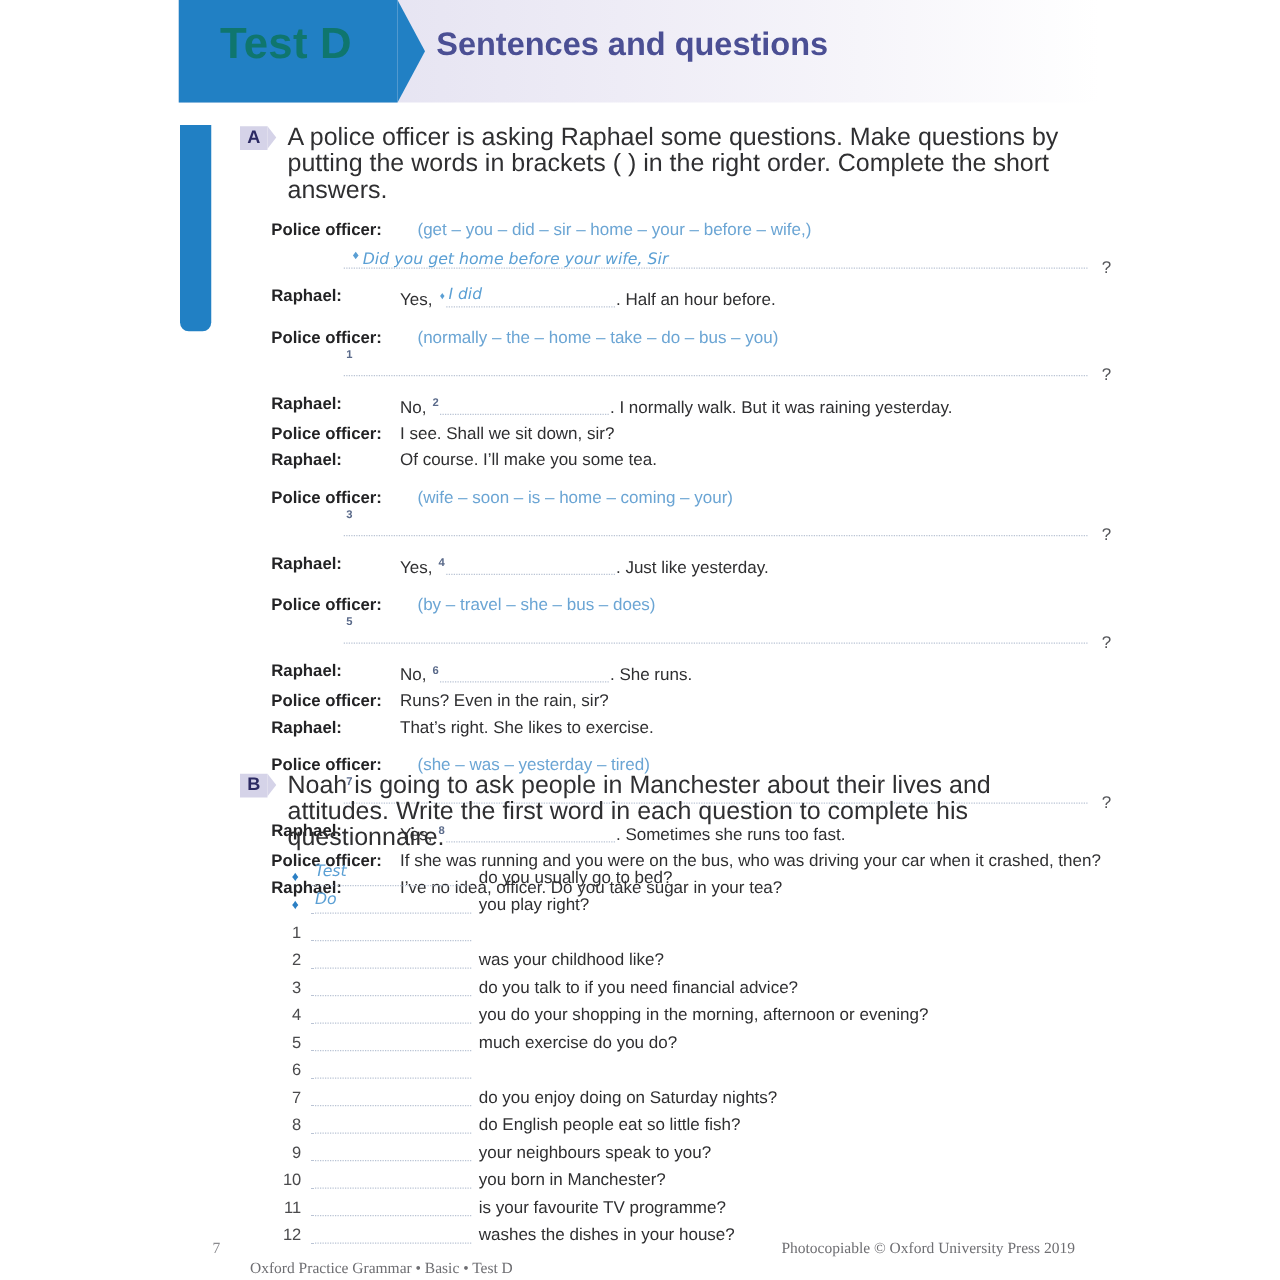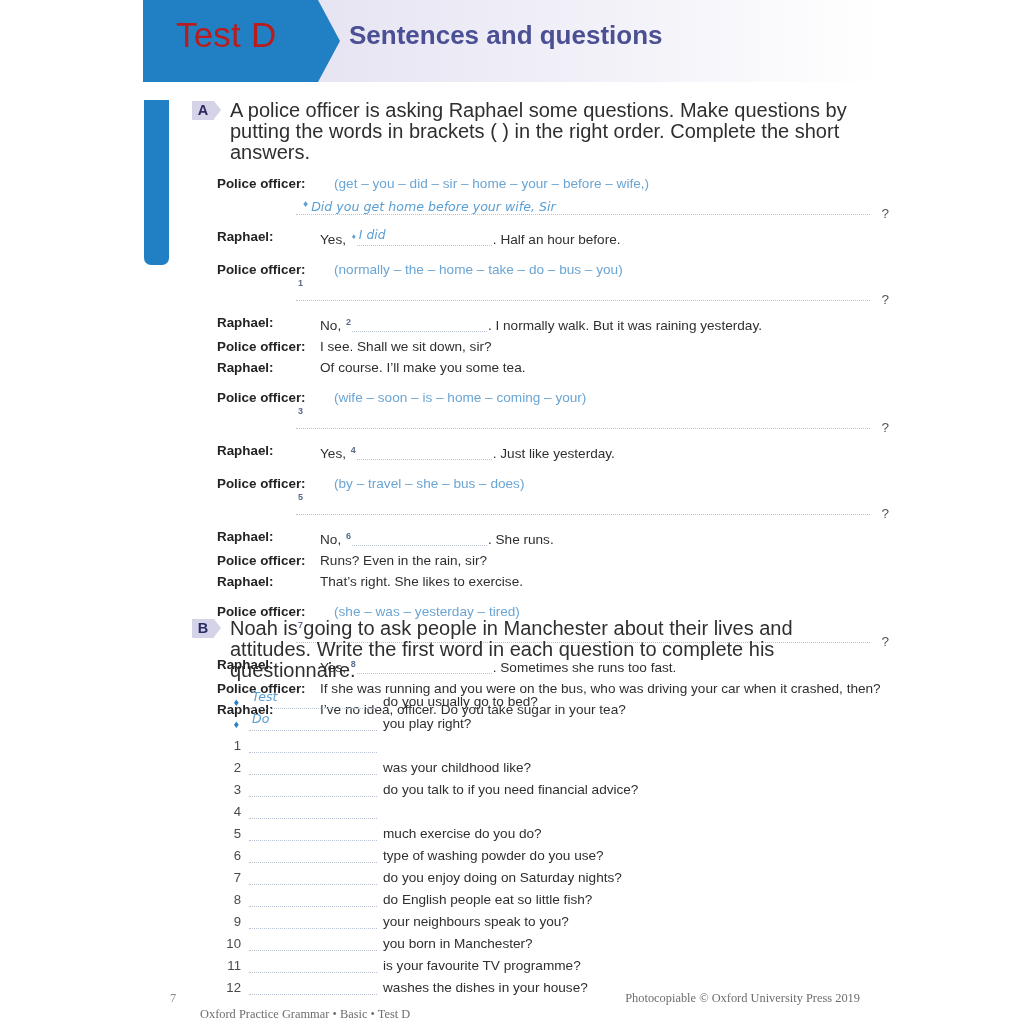--- a/index.html
+++ b/index.html
@@ -41,23 +41,23 @@
     left: 175px; top: 0;
     width: 0; height: 0;
     border-top: 41px solid transparent;
     border-bottom: 41px solid transparent;
     border-left: 22px solid #2180c4;
   }
   .test-label {
     position: absolute;
     left: 33px;
     top: 17px;
-    color: #b91c1c;
+    color: #0f766e;
     font-size: 35px;
-    font-weight: normal;
+    font-weight: bold;
     letter-spacing: 0.2px;
     line-height: 1;
     white-space: nowrap;
   }
   .header-title {
     position: absolute;
     left: 206px;
     top: 22px;
     color: #4b4f94;
     font-size: 26px;
@@ -162,21 +162,21 @@
   .d-prompt {
     color: #6ba5d4;
     margin-left: 14px;
   }
   .gap-a { margin-top: 9px; }
 
   
   .answer-line {
     position: relative;
     height: 23px;
-    margin-left: 104px;
+    margin-left: 83px;
     margin-right: 0;
   }
   .answer-line .line-num {
     position: absolute;
     left: 2px;
     top: -2px;
     font-size: 9px;
     color: #5a6a8a;
     font-weight: bold;
   }
@@ -489,34 +489,34 @@
         <div class="q-blank">
           <span class="dots"></span>
         </div>
         <div class="q-text">do you talk to if you need financial advice?</div>
       </div>
       <div class="q-row">
         <div class="q-marker">4</div>
         <div class="q-blank">
           <span class="dots"></span>
         </div>
+        <div class="q-text">you do your shopping in the morning, afternoon or evening?</div>
       </div>
       <div class="q-row">
         <div class="q-marker">5</div>
         <div class="q-blank">
           <span class="dots"></span>
         </div>
         <div class="q-text">much exercise do you do?</div>
       </div>
       <div class="q-row">
         <div class="q-marker">6</div>
         <div class="q-blank">
           <span class="dots"></span>
         </div>
-        <div class="q-text">type of washing powder do you use?</div>
       </div>
       <div class="q-row">
         <div class="q-marker">7</div>
         <div class="q-blank">
           <span class="dots"></span>
         </div>
         <div class="q-text">do you enjoy doing on Saturday nights?</div>
       </div>
       <div class="q-row">
         <div class="q-marker">8</div>

